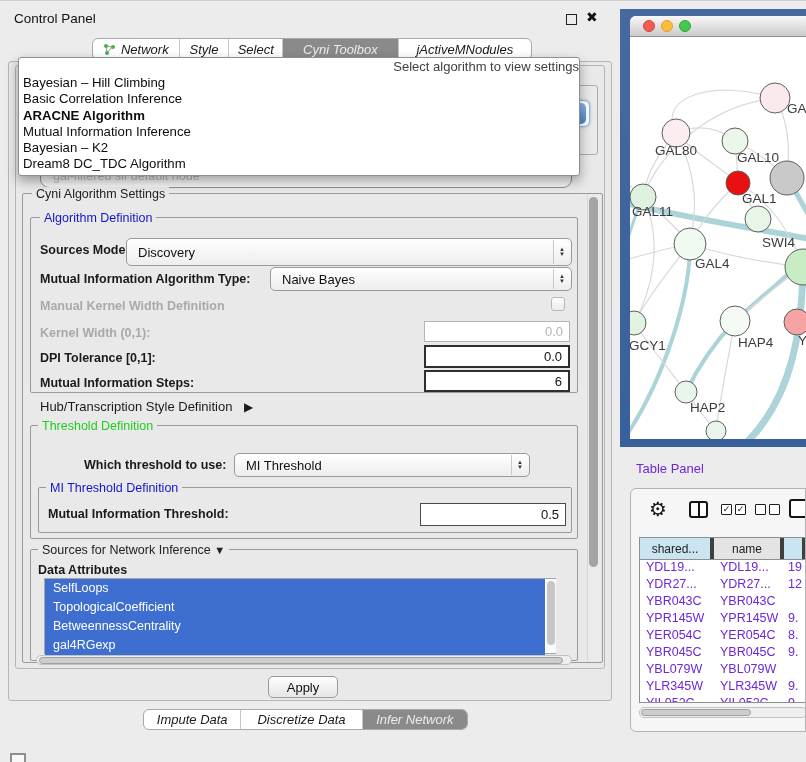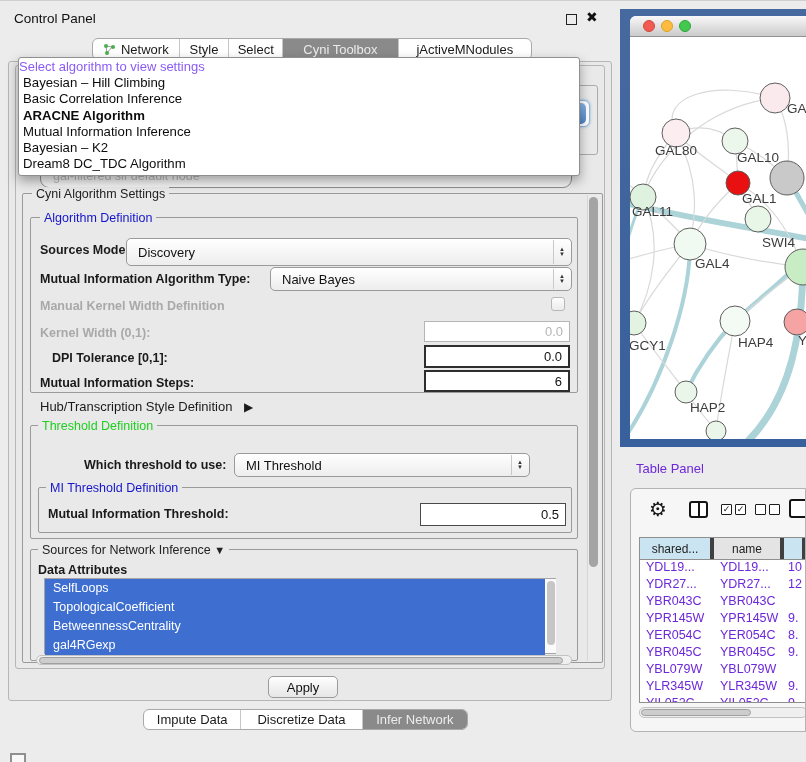--- a/index.html
+++ b/index.html
@@ -11,27 +11,27 @@
   .b { font-weight:bold; }
   .dis { color:#a9a9a9; }
 
   
   #cp-title { left:14px; top:10px; font-size:13.5px; color:#111; }
   #float-ic { left:566px; top:13px; width:11px; height:11px; border:1.5px solid #222; background:#ececec; }
   #close-ic { left:586px; top:8px; font-size:14px; font-weight:bold; color:#111; }
 
   
   .tabbar { display:flex; border:1px solid #a9a9a9; border-radius:6px; background:#fff; overflow:hidden; height:22px; }
-  .tab { display:flex; align-items:center; justify-content:center; font-size:13px; color:#1a1a1a; border-left:1px solid #c6c6c6; height:100%; gap:5px; }
+  .tab { display:flex; align-items:center; justify-content:center; font-size:13px; color:#1a1a1a; border-left:1px solid #c6c6c6; height:100%; gap:5px;font-style:italic; }
   .tab:first-child { border-left:none; }
   .tab.sel { background:#8a8a8a; color:#ececec; }
 
   
   #algo-popup { left:18px; top:56px; width:562px; background:#fff; border:1px solid #8f8f8f; border-radius:3px; box-shadow:0 5px 12px rgba(0,0,0,0.35); z-index:6; padding-bottom:2px; }
-  #algo-placeholder { text-align:left; color:#8b5cf6; font-size:13px; height:17px; line-height:17px; }
+  #algo-placeholder { text-align:right; color:#404040; font-size:13px; height:17px; line-height:17px; }
   .algo-item { font-size:13.2px; height:16.3px; line-height:16.3px; padding-left:4px; color:#0d0d0d; }
   .algo-item.b { font-weight:bold; }
 
   
   .fs { position:absolute; border:1px solid #9a9a9a; border-radius:2px; }
   .legend { position:absolute; font-size:12.5px; background:#e9e9e9; padding:0 4px; white-space:nowrap; color:#222; }
   .legend.blue { color:#1414cc; }
   .legend.green { color:#1fce1f; }
 
   
@@ -165,21 +165,21 @@
         <span>▼</span>
       </div>
   </div>
 
   <div class="abs lbl b dis" style="left:40px; top:298px;">Manual Kernel Width Definition</div>
   <div class="checkbox" style="left:551px; top:296px;"></div>
 
   <div class="abs lbl b dis" style="left:40px; top:325px;">Kernel Width (0,1):</div>
   <div class="numfield nf-dis" style="left:424px; top:320px; width:146px; height:21px;">0.0</div>
 
-  <div class="abs lbl b" style="left:40px; top:350px;margin-left:12px;">DPI Tolerance [0,1]:</div>
+  <div class="abs lbl b" style="left:40px; top:350px;">DPI Tolerance [0,1]:</div>
   <div class="numfield nf-dark" style="left:424px; top:344px; width:146px; height:23px;">0.0</div>
 
   <div class="abs lbl b" style="left:40px; top:375px;">Mutual Information Steps:</div>
   <div class="numfield nf-dark" style="left:424px; top:369px; width:146px; height:22px;">6</div>
 
   <div class="abs lbl" style="left:40px; top:398px; font-size:13px;">
     <span>Hub/Transcription Style Definition</span>
     <span style="margin-left:8px; font-size:12px;">▶</span>
   </div>
 
@@ -312,21 +312,21 @@
     <div id="tbl-wrap">
       <div id="tbl-head">
           <div class="th" style="background: rgb(203, 228, 241); width: 74px;">shared...</div>
           <div class="th" style="background: rgb(228, 228, 228); width: 70px;">name</div>
           <div class="th" style="background: rgb(203, 228, 241); flex: 1 1 0%;"></div>
         </div>
       <div id="tbl-rows">
           <div class="trow">
             <div class="td" style="width: 74px; padding-left: 6px;">YDL19...</div>
             <div class="td" style="width: 70px; padding-left: 6px;">YDL19...</div>
-            <div class="td" style="flex: 1 1 0%; padding-left: 4px;">10</div>
+            <div class="td" style="flex: 1 1 0%; padding-left: 4px;">19</div>
           </div>
           <div class="trow">
             <div class="td" style="width: 74px; padding-left: 6px;">YDR27...</div>
             <div class="td" style="width: 70px; padding-left: 6px;">YDR27...</div>
             <div class="td" style="flex: 1 1 0%; padding-left: 4px;">12</div>
           </div>
           <div class="trow">
             <div class="td" style="width: 74px; padding-left: 6px;">YBR043C</div>
             <div class="td" style="width: 70px; padding-left: 6px;">YBR043C</div>
             <div class="td" style="flex: 1 1 0%; padding-left: 4px;"></div>

